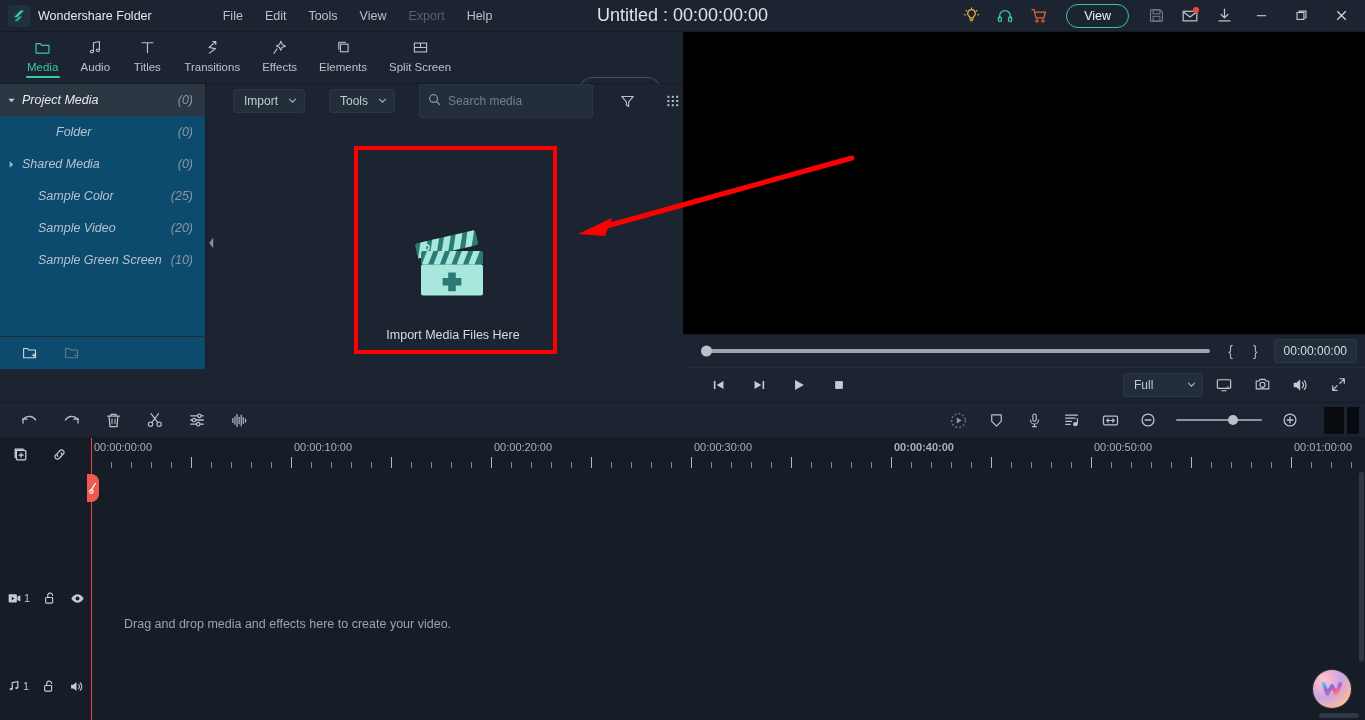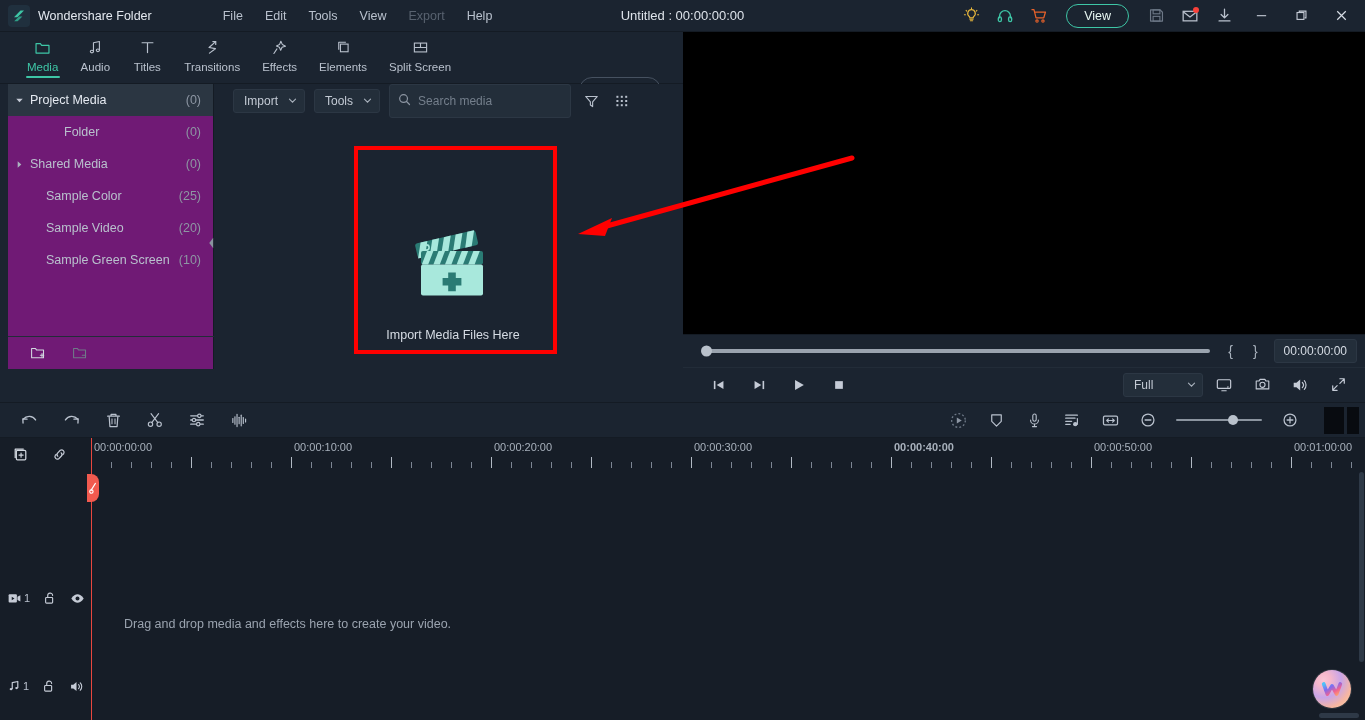--- a/index.html
+++ b/index.html
@@ -25,21 +25,21 @@
     flex: 0 0 auto;
   }
   .brand-name { font-size: 12.5px; color: #e4e9f0; margin-left: 8px; white-space: nowrap; }
   .menubar { display: flex; align-items: center; margin-left: 60px; gap: 0px; }
   .menu-item {
     font-size: 12.5px; color: #b9c1cd; padding: 5px 11px; cursor: default; white-space: nowrap;
   }
   .menu-item.disabled { color: #58626f; }
   .doc-title {
     position: absolute; left: 0; right: 0; text-align: center;
-    font-size: 13px; color: #dde3ea; pointer-events: none;
+    font-size: 18px; color: #dde3ea; pointer-events: none;
   }
   .tb-right { margin-left: auto; display: flex; align-items: center; gap: 0px; padding-right: 4px; }
   .tb-icon {
     width: 34px; height: 32px; display: flex; align-items: center; justify-content: center;
     cursor: default; position: relative;
   }
   .login-btn {
     border: 1.5px solid #3ec6a6; color: #e8f7f2; border-radius: 14px;
     font-size: 12.5px; padding: 4px 17px; margin: 0 10px; cursor: pointer;
     background: transparent; white-space: nowrap;
@@ -68,22 +68,22 @@
     width: 34px; height: 2px; background: #3ec6a6; border-radius: 1px;
   }
   .export-btn {
     position: absolute; right: 22px; top: 45px;
     border: 1px solid #465160; color: #6d7887; border-radius: 15px;
     font-size: 12.5px; padding: 5px 22px; background: transparent; cursor: default;
   }
 
   
   .sidebar {
-    position: absolute; top: 84px; left: 8px; width: 206px; height: 285px;
-    background: #701a75; border-right: 1px solid #141b24;
+    position: absolute; top: 84px; left: 0; width: 206px; height: 285px;
+    background: #0c4a6e; border-right: 1px solid #141b24; font-style: italic;
   }
   .side-row {
     display: flex; align-items: center; height: 32px; padding: 0 12px 0 0;
     font-size: 12.5px; color: #b9c1cd; cursor: pointer; position: relative;
   }
   .side-row.selected { background: #2b3642; color: #e5eaf1; }
   .side-arrow { width: 22px; display: flex; align-items: center; justify-content: center; flex: 0 0 22px; }
   .side-label { flex: 1; white-space: nowrap; }
   .side-count { color: #8d96a3; font-size: 12.5px; }
   .side-row.indent .side-label { padding-left: 34px; }
@@ -96,21 +96,21 @@
   .collapse-handle {
     position: absolute; left: 207px; top: 232px; width: 9px; height: 22px;
     display: flex; align-items: center; justify-content: center; cursor: pointer; z-index: 5;
   }
 
   
   .mediapanel {
     position: absolute; top: 84px; left: 216px; width: 467px; height: 318px;
     background: #1b2430;
   }
-  .media-toolbar { display: flex; align-items: center; height: 30px; margin-top: 2px; padding-left: 17px; gap: 9px; }
+  .media-toolbar { display: flex; align-items: center; height: 30px; margin-top: 2px; padding-left: 17px; gap: 24px; }
   .drop-btn {
     display: flex; align-items: center; justify-content: space-between;
     background: #232e3a; border: 1px solid #2c3744; border-radius: 3px;
     height: 24px; padding: 0 7px 0 10px; font-size: 12px; color: #c3cad4; cursor: pointer; gap: 10px;
   }
   .search-box {
     display: flex; align-items: center; background: #232e3a; border: 1px solid #2c3744;
     border-radius: 3px; height: 24px; width: 182px; padding: 16px 8px; gap: 7px; cursor: text;
   }
   .search-box input {

